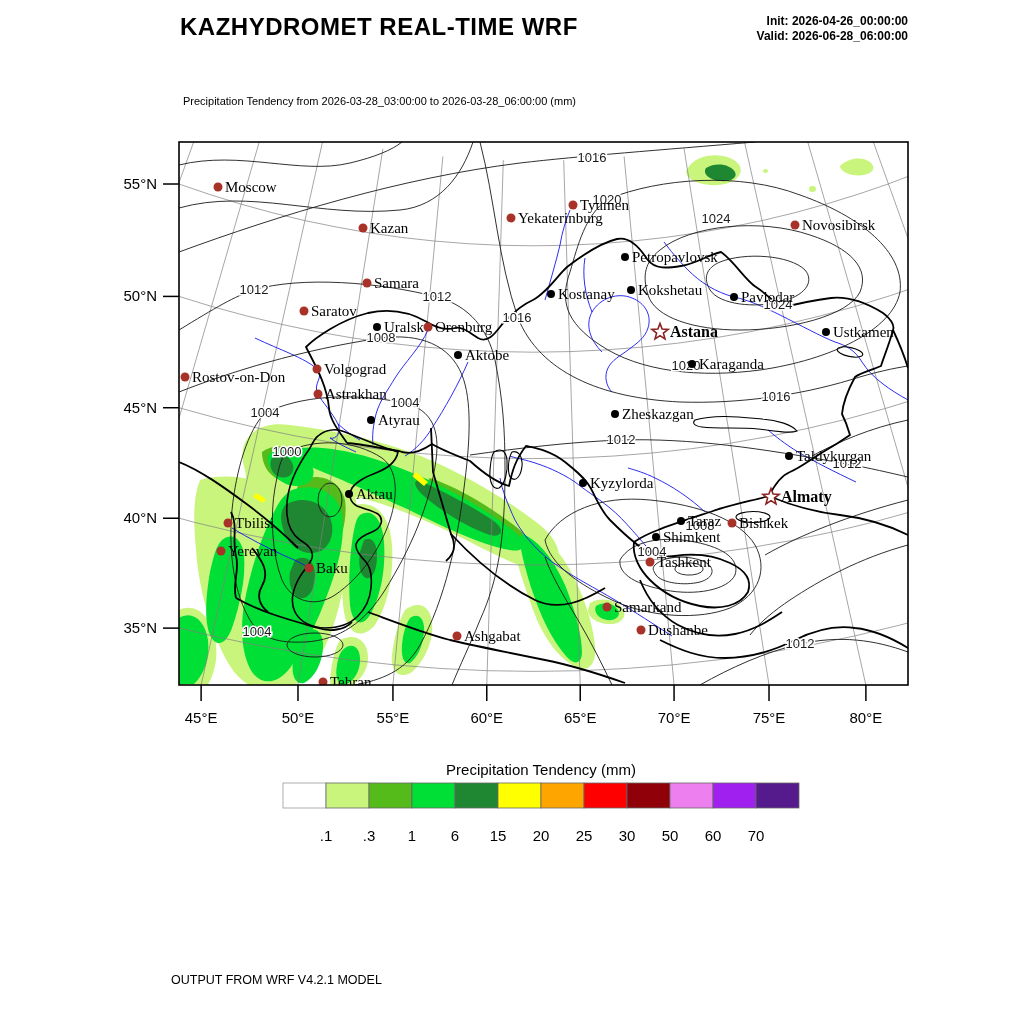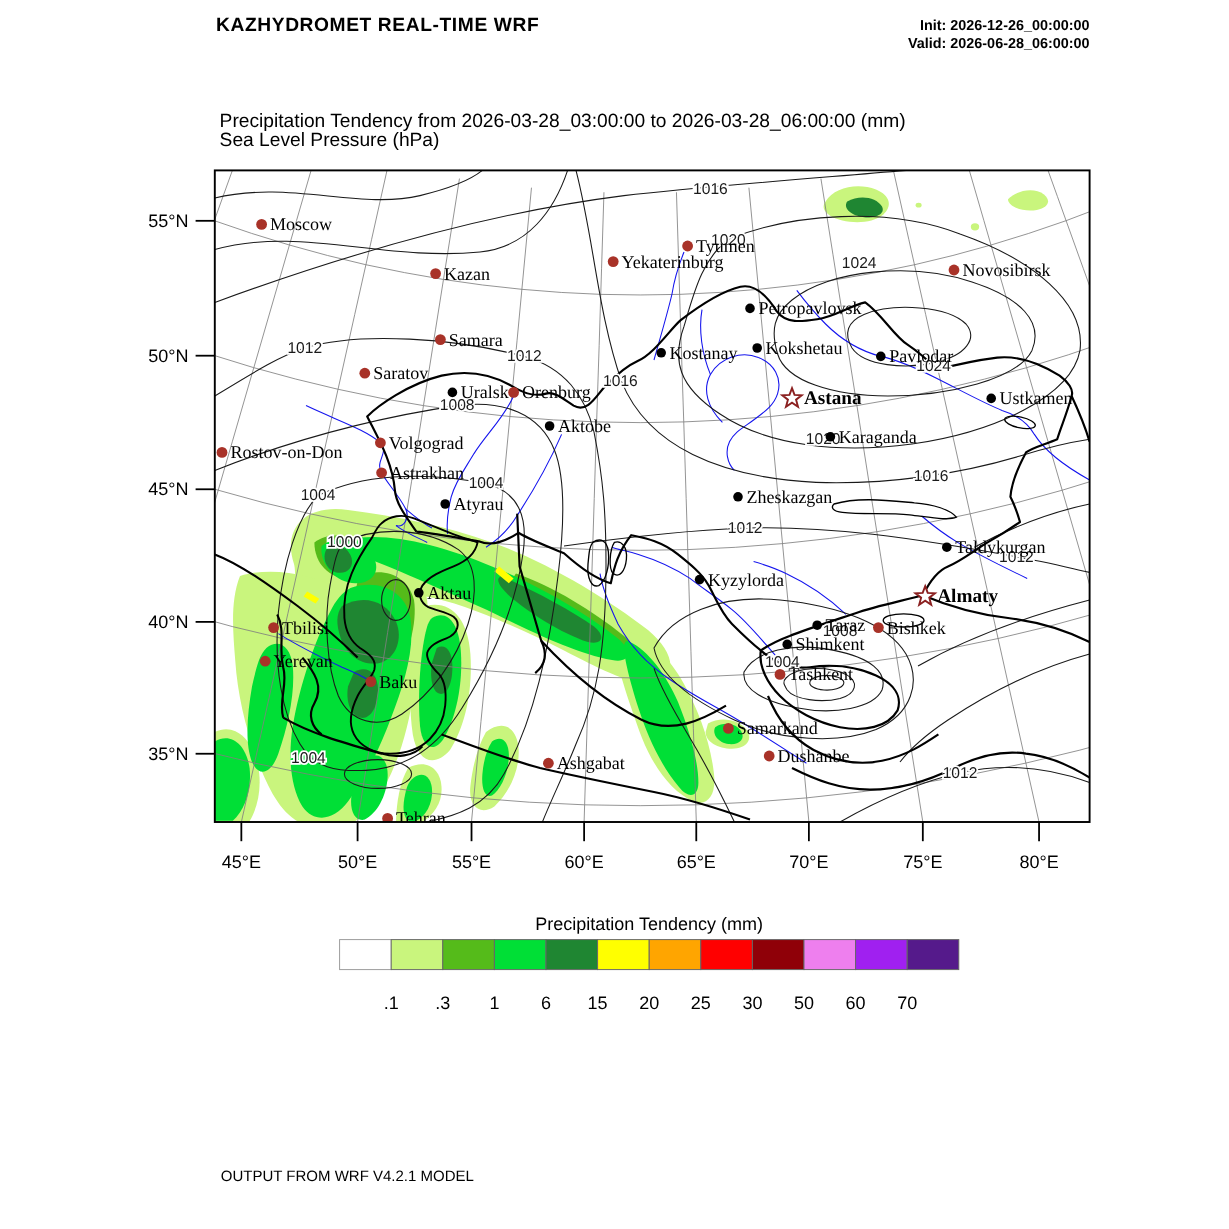--- a/index.html
+++ b/index.html
@@ -1,42 +1,41 @@
 <!DOCTYPE html>
 <html><head>
 <meta charset="utf-8">
 <style>
   html,body{margin:0;padding:0;background:#fff;}
   .page{position:relative;width:1024px;height:1024px;background:#fff;overflow:hidden;
         font-family:"Liberation Sans",sans-serif;color:#000;}
-  .title{position:absolute;left:180px;top:13px;font-size:16px;font-weight:bold;letter-spacing:.5px;}
+  .title{position:absolute;left:180px;top:13px;font-size:24px;font-weight:bold;letter-spacing:.5px;}
   .stamp{position:absolute;right:116px;top:14px;text-align:right;font-size:12px;font-weight:bold;line-height:15px;}
-  .subtitle{position:absolute;left:183px;top:94px;font-size:16px;line-height:15.5px;}
-  .footer{position:absolute;left:184px;top:972px;font-size:12.5px;line-height:16px;}
+  .subtitle{position:absolute;left:183px;top:94px;font-size:11px;line-height:15.5px;text-align:center;}
+  .footer{position:absolute;left:171px;top:972px;font-size:12.5px;line-height:16px;}
   svg text{user-select:none;}
   .axis-label{font-family:"Liberation Sans",sans-serif;font-size:15px;fill:#000;}
   .legend-title{font-family:"Liberation Sans",sans-serif;font-size:15px;fill:#000;}
   .legend-num{font-family:"Liberation Sans",sans-serif;font-size:15px;fill:#000;}
   .city-label{font-family:"Liberation Serif",serif;font-size:15px;fill:#000;}
   .city-label.bold{font-weight:bold;font-size:16px;}
   .press-label{font-family:"Liberation Sans",sans-serif;font-size:13px;fill:#1a1a1a;
                paint-order:stroke;stroke:#ffffff;stroke-width:3px;}
 </style>
 </head>
 <body>
 
 <div class="page">
   <div class="title">KAZHYDROMET REAL-TIME WRF</div>
   <div class="stamp">
-    <div>Init: 2026-12-26_00:00:00</div>
+    <div>Init: 2026-04-26_00:00:00</div>
     <div>Valid: 2026-06-28_06:00:00</div>
   </div>
   <div class="subtitle">
     <div>Precipitation Tendency from 2026-03-28_03:00:00 to 2026-03-28_06:00:00   (mm)</div>
-    <div>Sea Level Pressure   (hPa)</div>
   </div>
 
   <svg id="map" width="1024" height="900" viewBox="0 0 1024 900">
       <defs>
         <clipPath id="mapclip">
           <rect x="179" y="142" width="729" height="543"></rect>
         </clipPath>
       </defs>
       <g clip-path="url(#mapclip)">
         <g>

